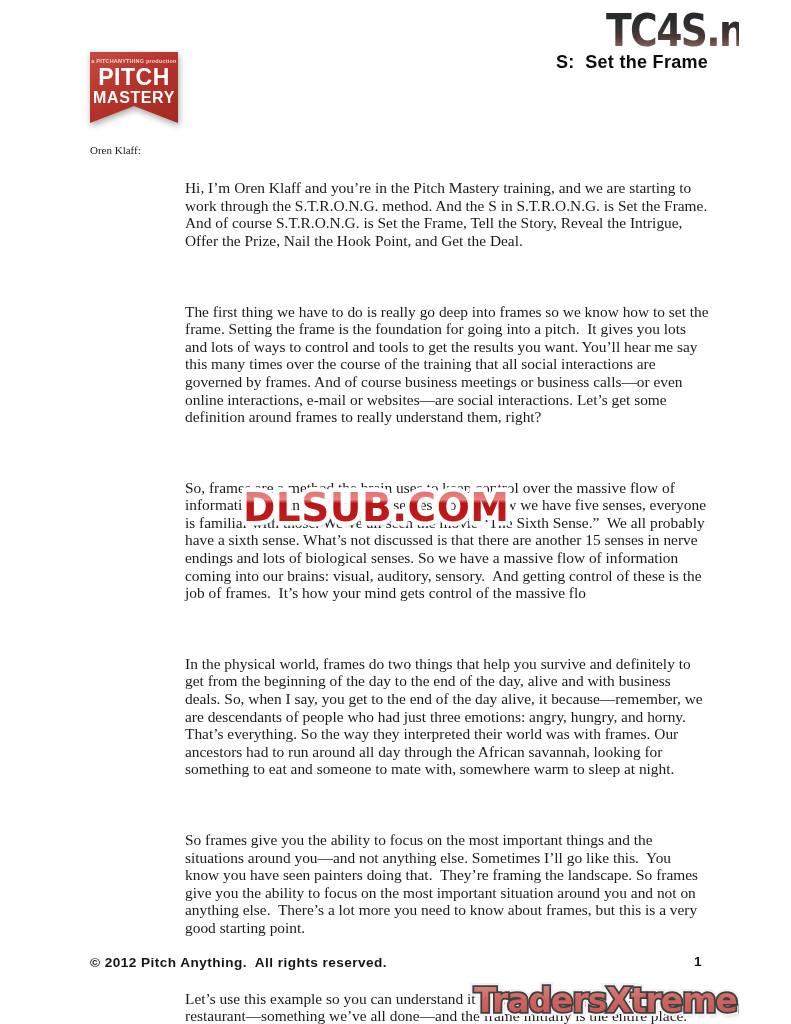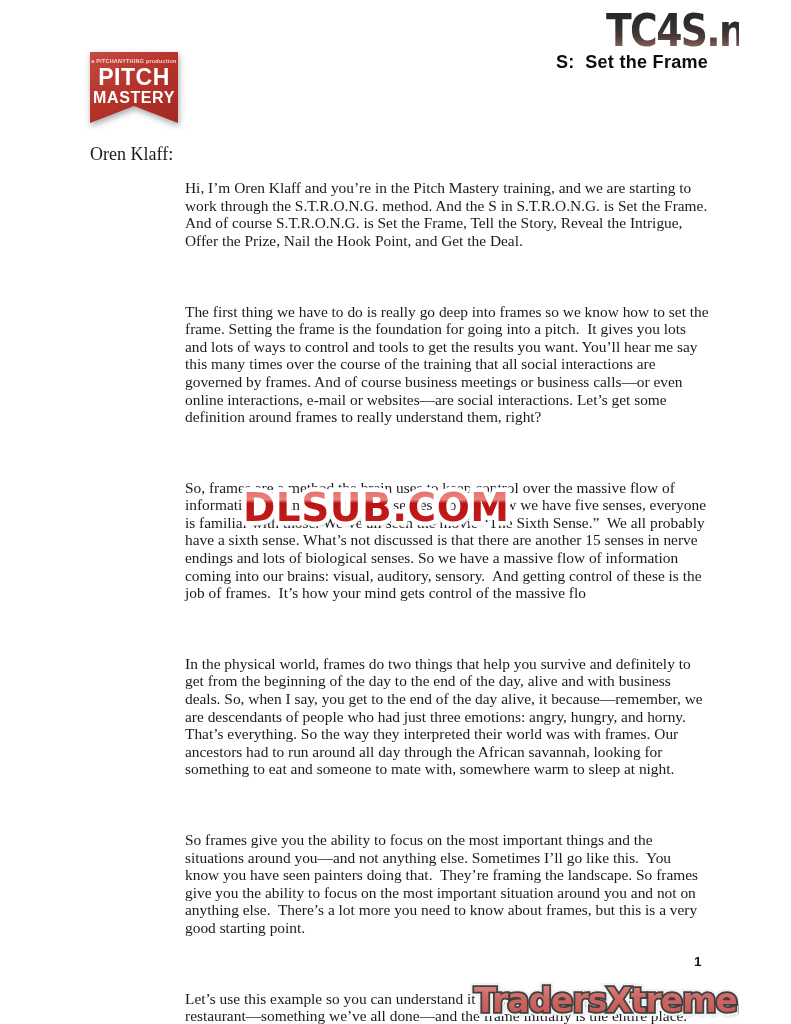--- a/index.html
+++ b/index.html
@@ -74,21 +74,21 @@
   .logo-line2 {
     font-size:16px;
     font-weight:bold;
     letter-spacing:0.6px;
     line-height:1.1;
   }
 
   
   .speaker-label {
     position:absolute; top:144px; left:90px;
-    font-size:18px;
+    font-size:11px;
     white-space:nowrap;
   }
   .paragraphs {
     position:absolute; top:144px; left:185px;
     width:524px;
     font-size:15.4px;
     line-height:17.6px;
     text-align:left;
     white-space:pre-wrap;
   }
@@ -196,20 +196,21 @@
     <p>In the physical world, frames do two things that help you survive and definitely to get from the beginning of the day to the end of the day, alive and with business deals. So, when I say, you get to the end of the day alive, it because—remember, we are descendants of people who had just three emotions: angry, hungry, and horny. That’s everything. So the way they interpreted their world was with frames. Our ancestors had to run around all day through the African savannah, looking for something to eat and someone to mate with, somewhere warm to sleep at night.</p>
     <p>So frames give you the ability to focus on the most important things and the situations around you—and not anything else. Sometimes I’ll go like this.  You know you have seen painters doing that.  They’re framing the landscape. So frames give you the ability to focus on the most important situation around you and not on anything else.  There’s a lot more you need to know about frames, but this is a very good starting point.</p>
     <p>Let’s use this example so you can understand it in use. Let’s say you walk into a restaurant—something we’ve all done—and the frame initially is the entire place. That means that you’re absorbing information from everything that’s happening around you. Waiters are bustling around. There’s dozens of tables and diners and clanking of dishes and conversations. Kitchen doors are slamming open and shut. Husband and wife are arguing. There’s table with three kids throwing food, and</p>
   </div>
 
   <div class="dlsub-watermark">
     <span class="wm-outline" aria-hidden="true">DLSUB.COM</span>
     <span class="wm-fill">DLSUB.COM</span>
   </div>
 
+  <div class="copyright">© 2012 Pitch Anything.  All rights reserved.</div>
   <div class="page-number">1</div>
 
   <div class="traders-watermark">
     <span class="wm-outline" aria-hidden="true">TradersXtreme.com</span>
     <span class="wm-mid" aria-hidden="true">TradersXtreme.com</span>
     <span class="wm-fill">TradersXtreme.com</span>
   </div>
 
 </div>
 

